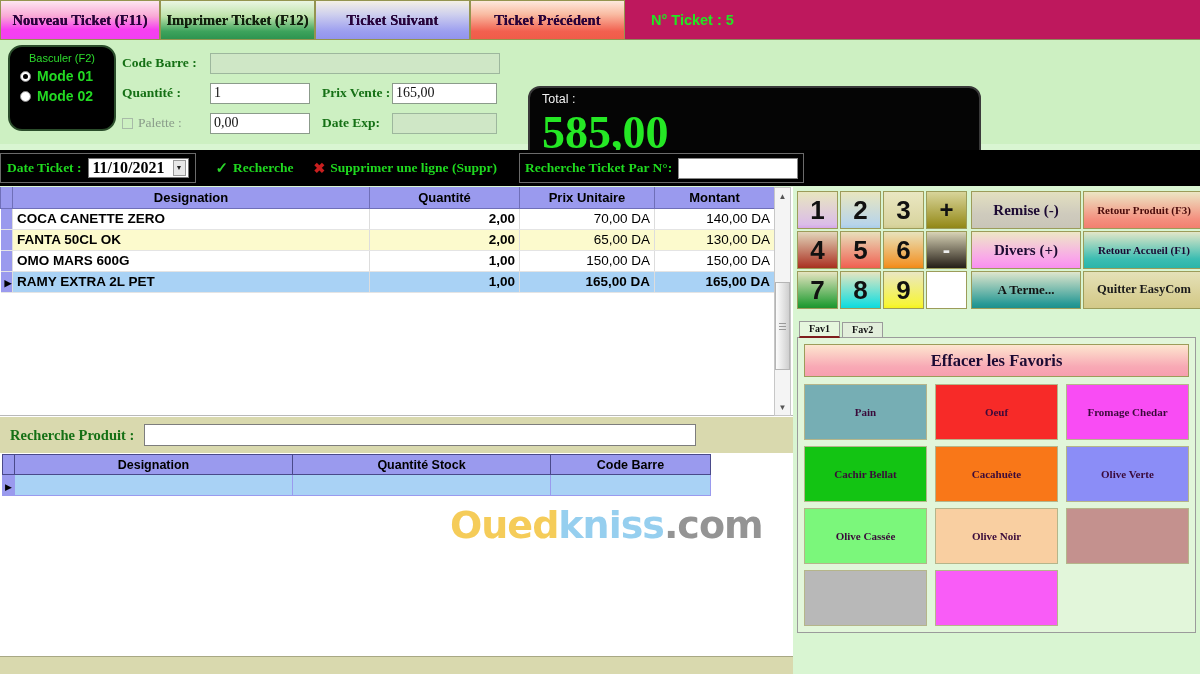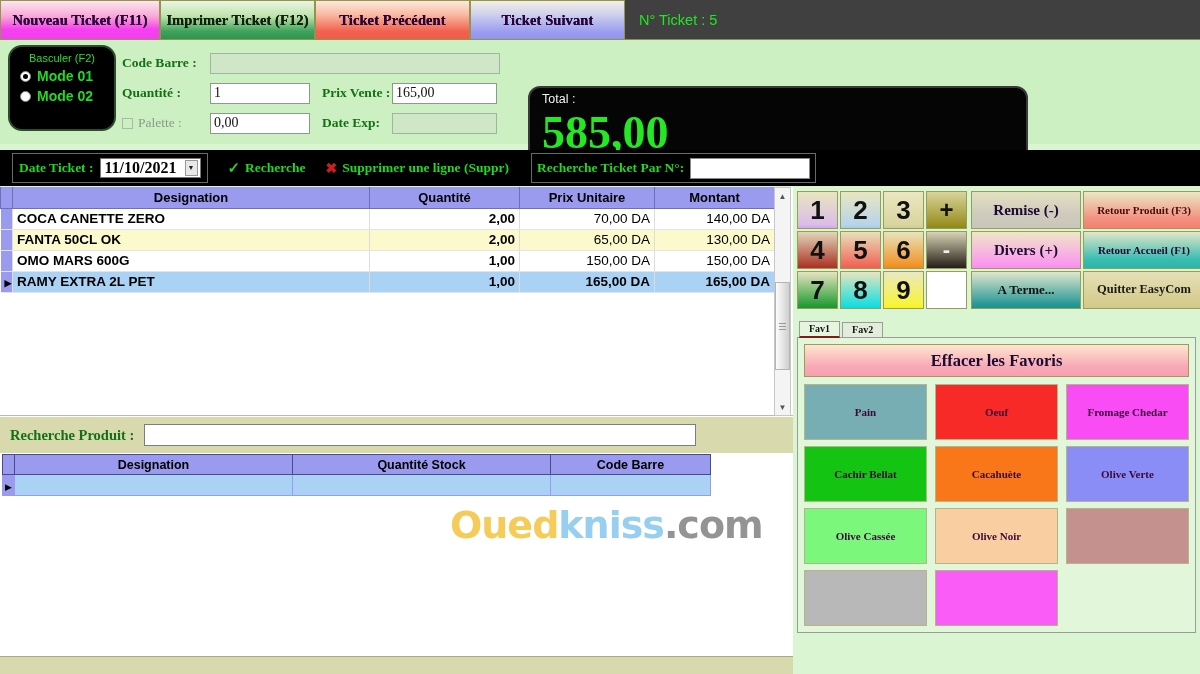--- a/index.html
+++ b/index.html
@@ -28,25 +28,25 @@
     cursor: pointer;
     text-shadow: 0 0 0 #000;
     letter-spacing: .1px;
   }
   .tb-new     { width: 160px; background: linear-gradient(to bottom, #fde6f0 0%, #f9a9d6 40%, #f73ff0 75%, #f23ff2 100%); }
   .tb-print   { width: 155px; background: linear-gradient(to bottom, #eaf6e2 0%, #bfe3ab 40%, #3da35c 80%, #2e9450 100%); color:#12200c;}
   .tb-prev    { width: 155px; background: linear-gradient(to bottom, #fde9dd 0%, #f9bba2 35%, #f2604f 80%, #f05c49 100%); }
   .tb-next    { width: 155px; background: linear-gradient(to bottom, #f4f0e6 0%, #cfd0ee 35%, #9c9ef0 80%, #9294ee 100%); }
   .tb-num {
     flex: 1;
-    background: #404040;
+    background: #be185d;
     color: #22e622;
     display: flex; align-items: center;
-    padding-left: 14px;
-    font-size: 14.5px; font-weight: normal;
+    padding-left: 26px;
+    font-size: 14.5px; font-weight: bold;
     font-family: "Liberation Sans", sans-serif;
     border: none;
   }
 
   
   .entrypanel {
     height: 104px;
     background: #cdf0c2;
     position: relative;
     padding: 5px 0 0 0;
@@ -99,21 +99,21 @@
     display: flex; align-items: center;
   }
   .finput.flat { background: #cfe7c6; border: 1px solid #9db79d; }
   .chk {
     width: 11px; height: 11px; border: 1px solid #a8bba8; background: #cdf0c2;
     margin-right: 5px;
   }
 
   .total-box {
     position: absolute; left: 528px; top: 46px;
-    width: 500px; height: 84px;
+    width: 453px; height: 84px;
     background: #050505;
     border: 2px solid #3a3a3a;
     border-radius: 12px;
     padding: 4px 0 0 12px;
   }
   .total-lbl {
     color: #f3f3f3; font-size: 12.5px;
     font-family: "Liberation Sans", sans-serif;
   }
   .total-val {
@@ -121,21 +121,21 @@
     line-height: 58px; margin-top: -2px;
     font-family: "Liberation Serif", serif;
   }
 
   
   .blackbar {
     position: absolute; left: 0; top: 150px;
     width: 1200px; height: 36px;
     background: #000;
     display: flex; align-items: center;
-    padding-left: 12px;
+    padding-left: 0;
   }
   .bb-group {
     border: 1px solid #6a6a6a;
     height: 30px; display: flex; align-items: center;
     padding: 0 6px; gap: 6px;
   }
   .bb-lbl {
     color: #1fd91f; font-weight: bold; font-size: 13.5px;
     font-family: "Liberation Serif", serif;
   }
@@ -313,22 +313,22 @@
     font-size: 11px; font-weight: bold; color: #3a0a3a; cursor: pointer;
     font-family: "Liberation Serif", serif;
   }
 </style>
 </head>
 <body>
 
 <div class="topbar">
   <div class="topbtn tb-new">Nouveau Ticket (F11)</div>
   <div class="topbtn tb-print">Imprimer Ticket (F12)</div>
+  <div class="topbtn tb-next">Ticket Suivant</div>
   <div class="topbtn tb-prev">Ticket Précédent</div>
-  <div class="topbtn tb-next">Ticket Suivant</div>
   <div class="tb-num">N° Ticket :  5</div>
 </div>
 
 <div class="entrypanel">
 
   <div class="mode-box">
     <div class="mode-title">Basculer (F2)</div>
     <div class="mode-row">
       <span class="radio on"></span>
       <span class="mode-label">Mode 01</span>

